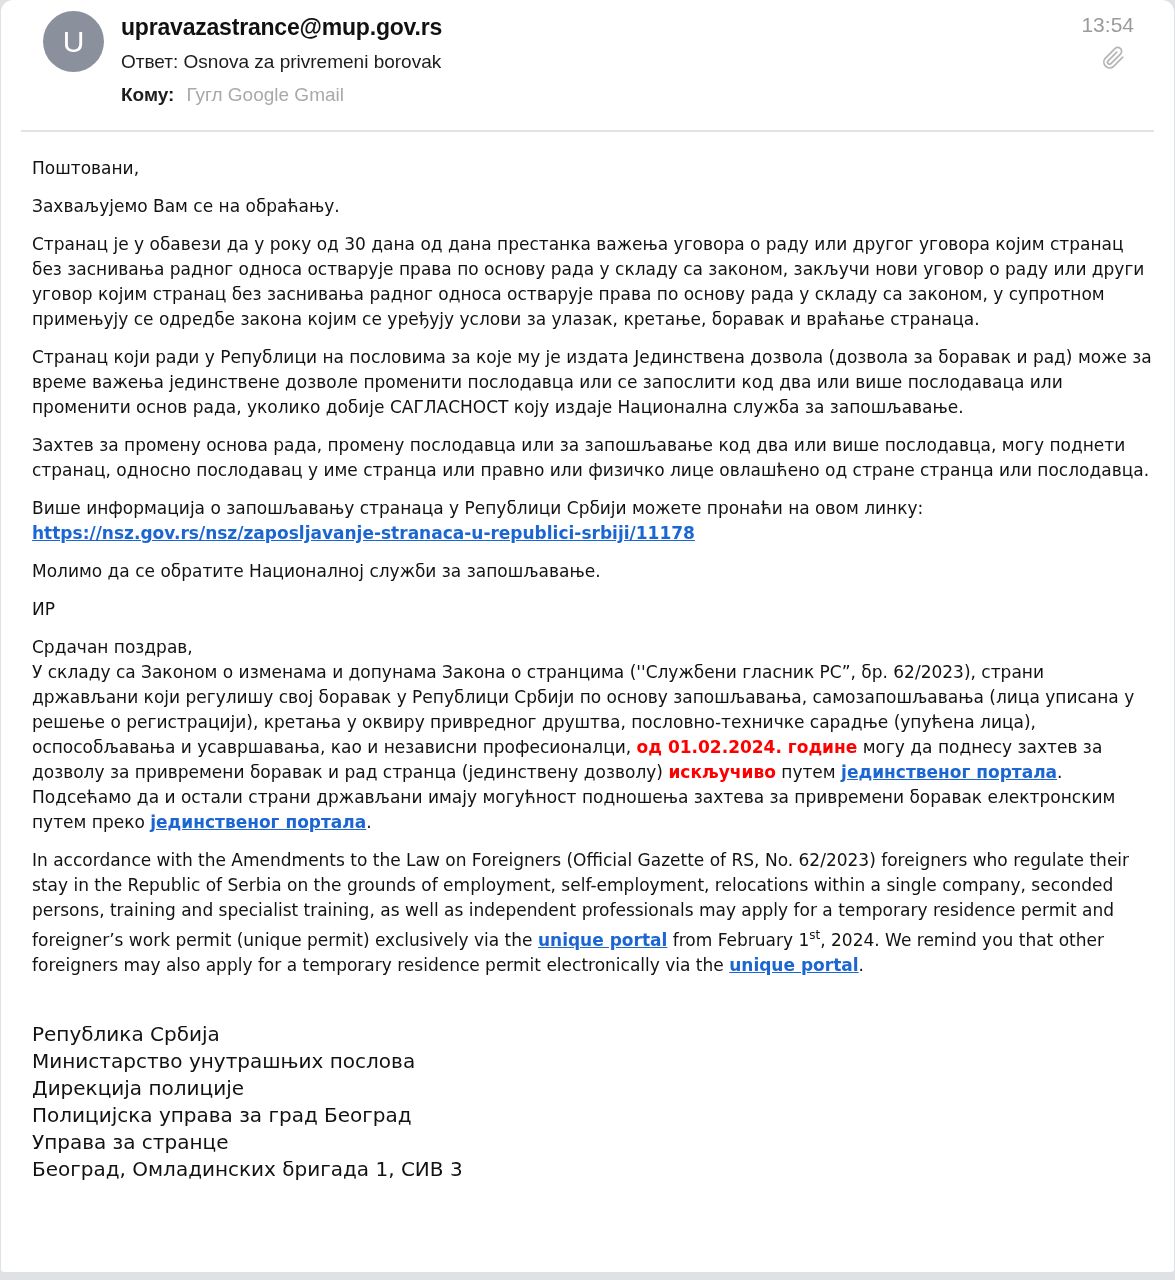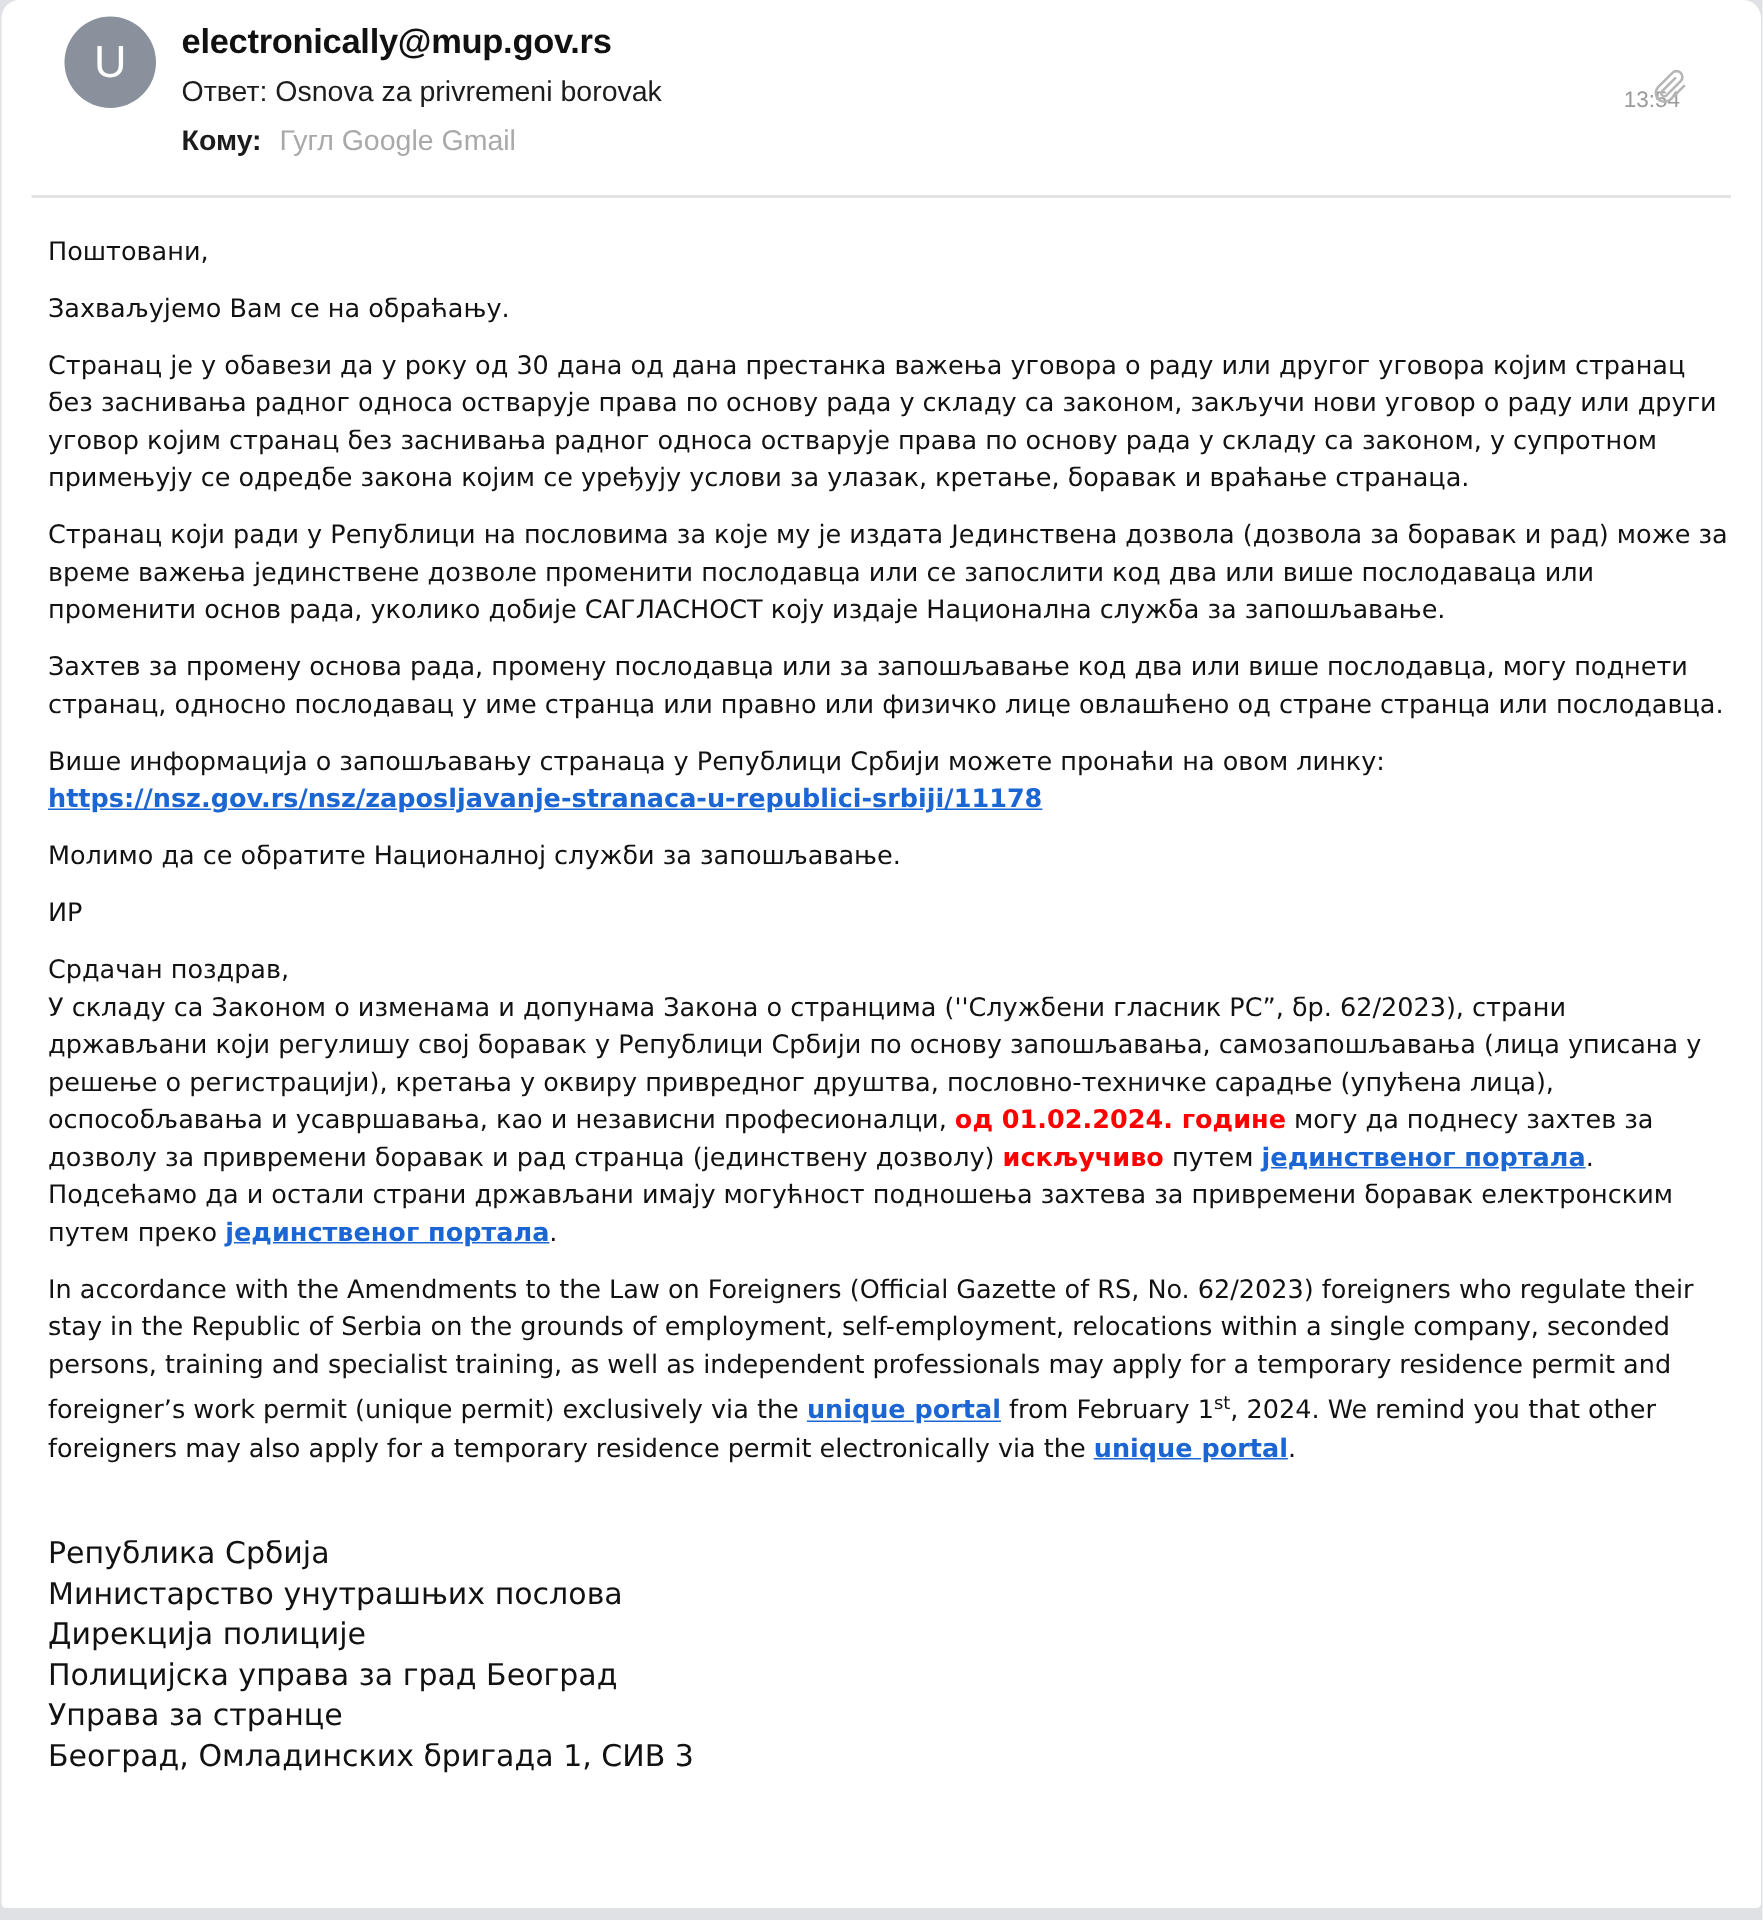--- a/index.html
+++ b/index.html
@@ -21,21 +21,21 @@
     background:var(--avatar-gray,#8b919c);color:#fff;
     display:flex;align-items:center;justify-content:center;
     font-size:30px;font-weight:400;
   }
   .hdr-text{position:absolute;left:120px;top:11px;right:180px;}
   .sender{font-size:23px;font-weight:700;color:#111;line-height:32px;letter-spacing:-.2px;}
   .subject{font-size:19px;color:#1c1c1c;line-height:26px;margin-top:6px;}
   .to-row{font-size:19px;line-height:26px;margin-top:7px;}
   .to-label{color:#1c1c1c;font-weight:600;}
   .to-value{color:#a9a9a9;margin-left:12px;text-align:right;}
-  .time{position:absolute;top:13px;right:54px;font-size:15px;color:#9b9b9b;margin-top:45px;}
+  .time{position:absolute;top:13px;right:40px;font-size:21px;color:#9b9b9b;}
   .clip{position:absolute;top:44px;right:48px;width:26px;height:26px;color:#b6b6b6;}
   .separator{position:absolute;left:20px;right:20px;bottom:0;height:0;border-top:2px solid #e3e3e3;}
   
   .content{
     padding:24px 20px 0 31px;
     font-size:17px;line-height:25px;color:#121212;
   }
   .content p{margin:0 0 13px;}
   .mt-law{margin-top:33px;}
   .mt-sig{margin-top:43px;}
@@ -47,21 +47,21 @@
 </head>
 <body>
 
 <div class="card">
 
   <div class="header">
     <div class="avatar">
       <span>U</span>
     </div>
     <div class="hdr-text">
-      <div class="sender">electronically@mup.gov.rs</div>
+      <div class="sender">upravazastrance@mup.gov.rs</div>
       <div class="subject">Ответ: Osnova za privremeni borovak</div>
       <div class="to-row">
         <span class="to-label">Кому:</span><span class="to-value">Гугл Google Gmail</span>
       </div>
     </div>
     <div class="time">13:54</div>
     <div class="clip">
       <svg viewBox="0 0 24 24" width="26" height="26" fill="none" stroke="currentColor" stroke-width="1.6" stroke-linecap="round">
         <path d="M21 12.2l-8.6 8.6a5.4 5.4 0 0 1-7.6-7.6l9-9a3.6 3.6 0 0 1 5.1 5.1l-8.8 8.8a1.8 1.8 0 0 1-2.6-2.6l8-8"></path>
       </svg>

